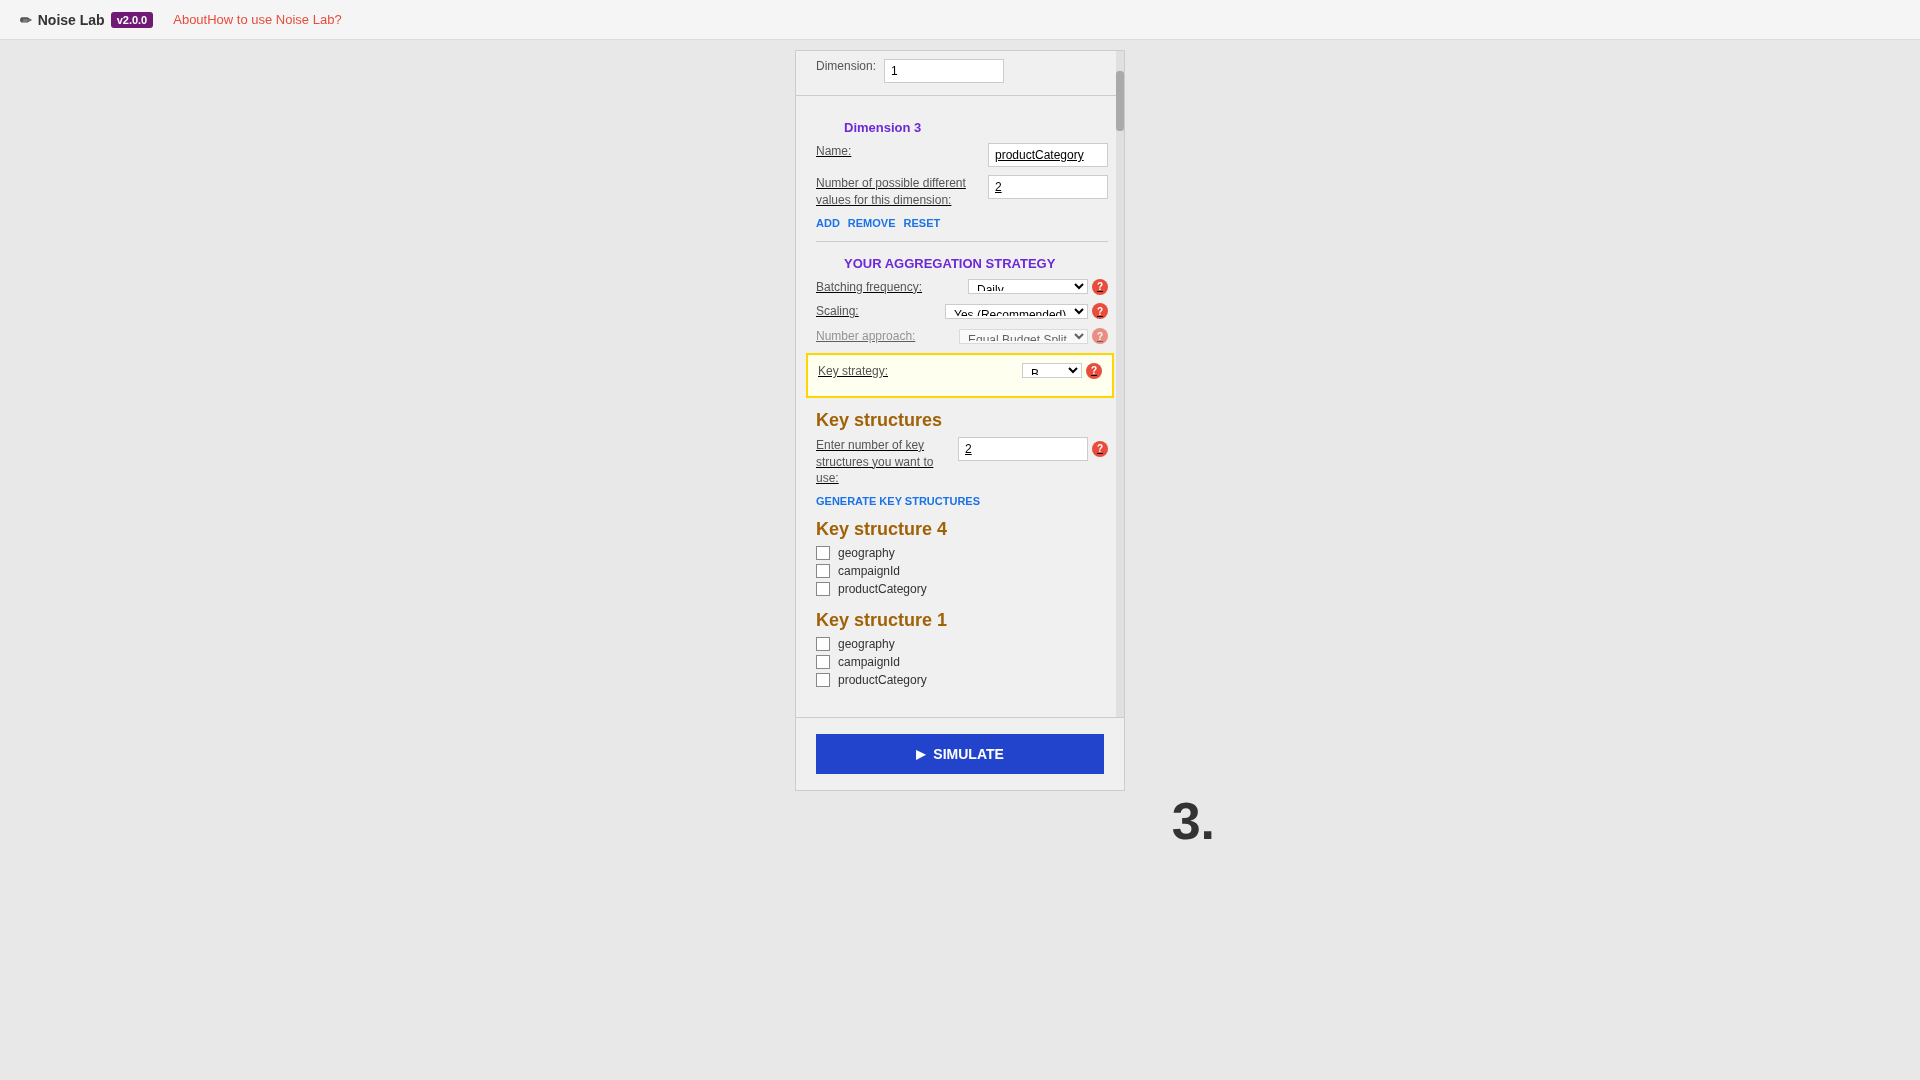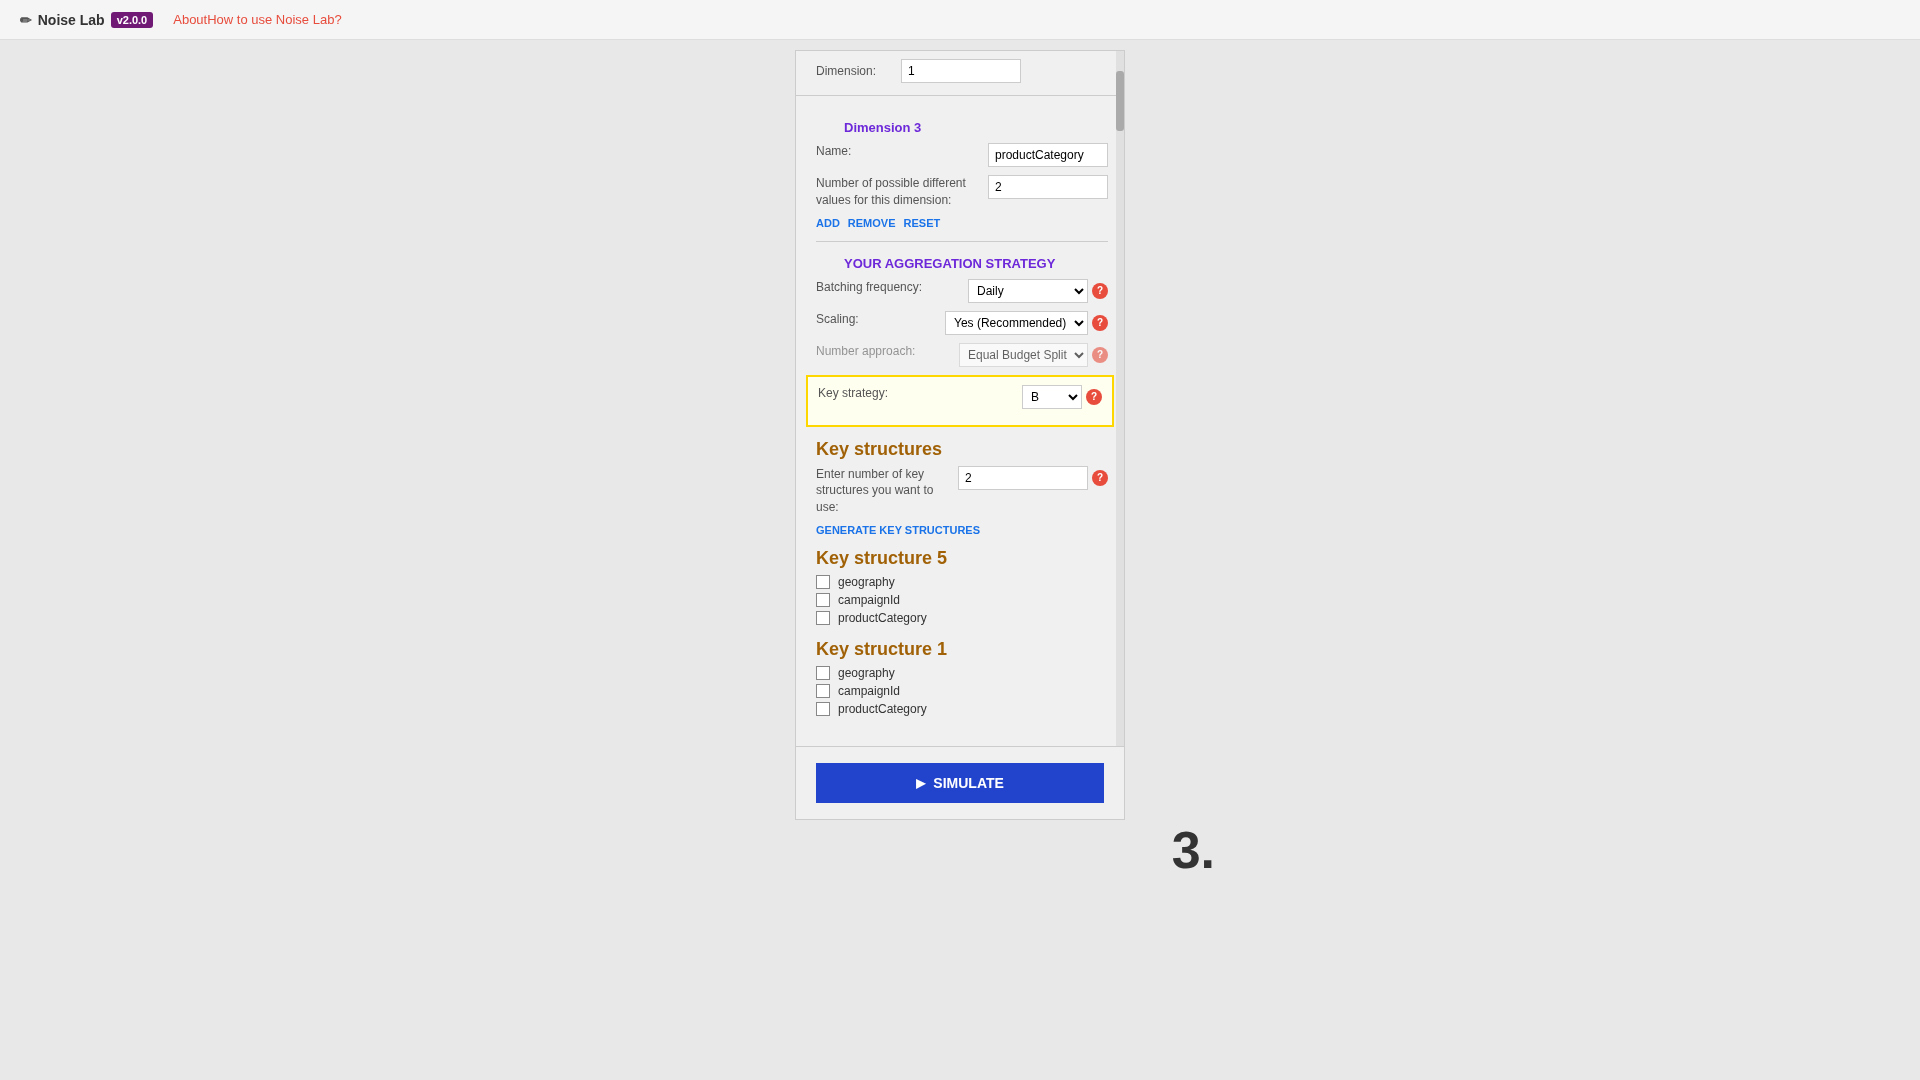--- a/index.html
+++ b/index.html
@@ -121,22 +121,22 @@
     }
 
     
     .dimension-top-partial {
       padding: 8px 20px;
       border-bottom: 1px solid #ccc;
     }
 
     .dimension-row {
       display: flex;
-      align-items: center;
-      gap: 25px;
+      align-items: flex-start;
+      gap: 8px;
       margin-bottom: 4px;
     }
 
     .dim-label {
       font-size: 12px;
       color: #555;
       min-width: 60px;
     }
 
     .text-input {
@@ -156,20 +156,21 @@
       margin-top: 14px;
       margin-bottom: 8px;
       padding-left: 28px;
     }
 
     .field-row {
       display: flex;
       align-items: flex-start;
       margin-bottom: 8px;
       gap: 8px;
+      text-decoration: underline;
     }
 
     .field-label {
       font-size: 12px;
       color: #555;
       min-width: 90px;
       flex: 1;
       line-height: 1.4;
     }
 
@@ -177,21 +178,21 @@
       display: flex;
       align-items: center;
       gap: 4px;
     }
 
     .select-input {
       border: 1px solid #ccc;
       background: #fff;
       padding: 2px 4px;
       font-size: 12px;
-      height: 24px;
+      height: 15px;
       min-width: 120px;
       cursor: pointer;
       appearance: auto;
     }
 
     .select-input.small {
       min-width: 50px;
       width: 60px;
     }
 
@@ -460,21 +461,21 @@
               <div class="field-row">
                 <span class="field-label">Enter number of key structures you want to use:</span>
                 <div class="field-input-wrapper">
                   <input class="number-input wide" type="number" value="2" style="">
                   <span class="help-icon" style="background:#e74c3c;">?</span>
                 </div>
               </div>
 
               <a class="generate-link">GENERATE KEY STRUCTURES</a>
 
-              <div class="key-structure-title">Key structure 5</div>
+              <div class="key-structure-title">Key structure 4</div>
               <div class="checkbox-row">
                 <div class="checkbox-item"></div>
                 <span class="checkbox-label">geography</span>
               </div>
               <div class="checkbox-row">
                 <div class="checkbox-item"></div>
                 <span class="checkbox-label">campaignId</span>
               </div>
               <div class="checkbox-row" style="margin-bottom:14px;">
                 <div class="checkbox-item"></div>

